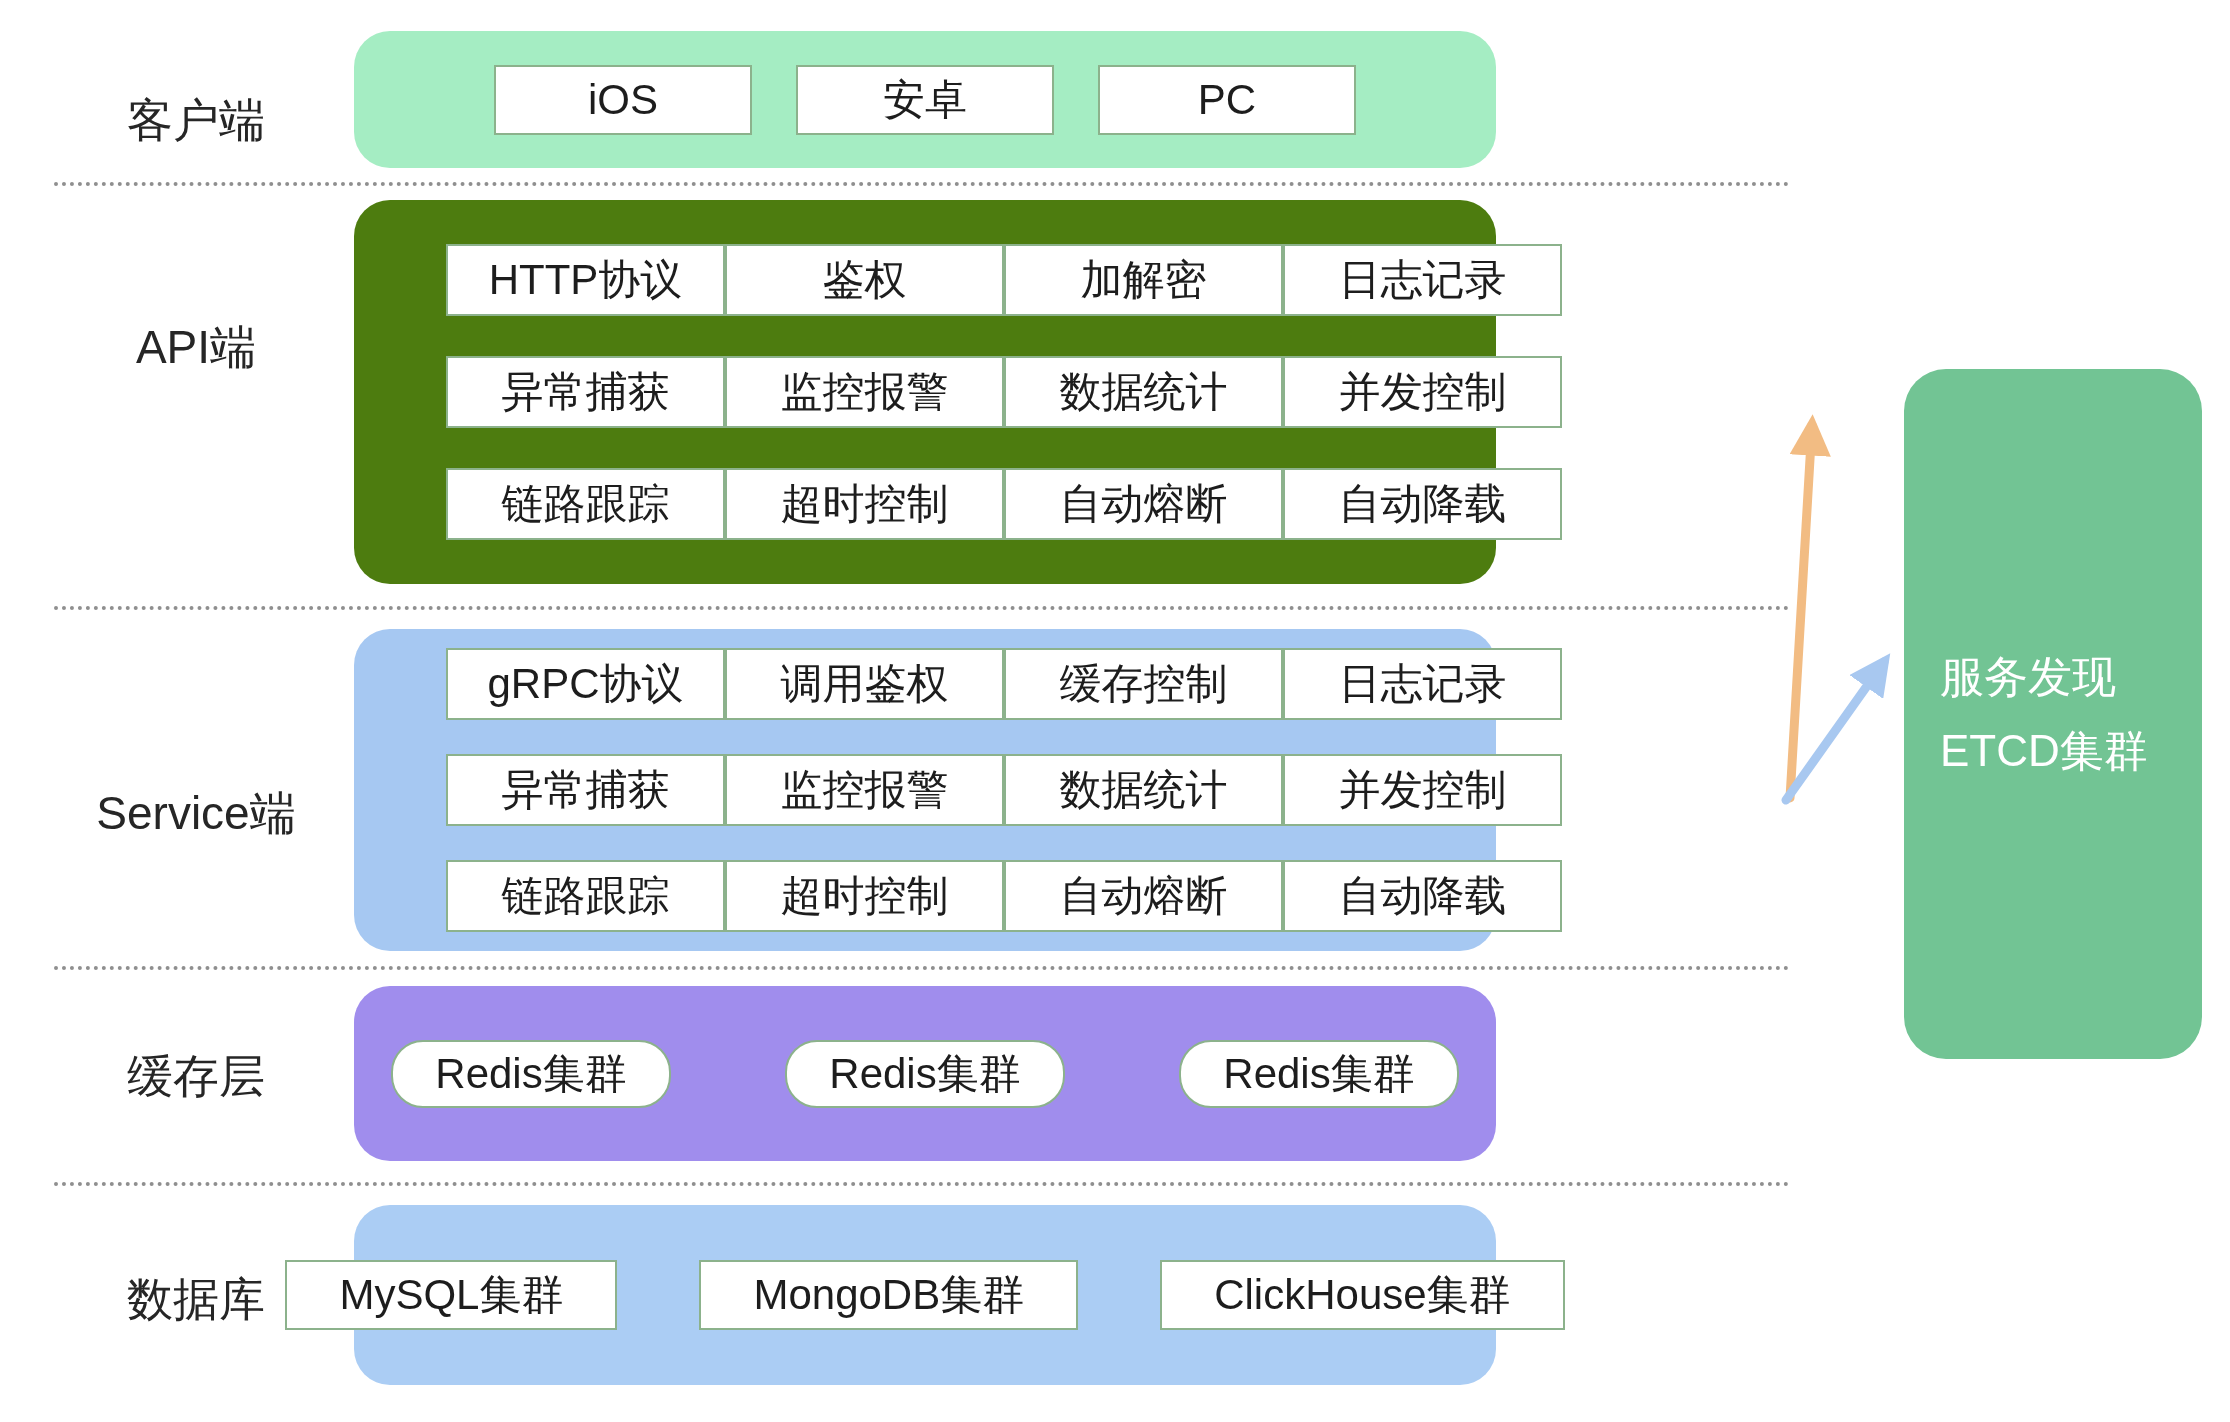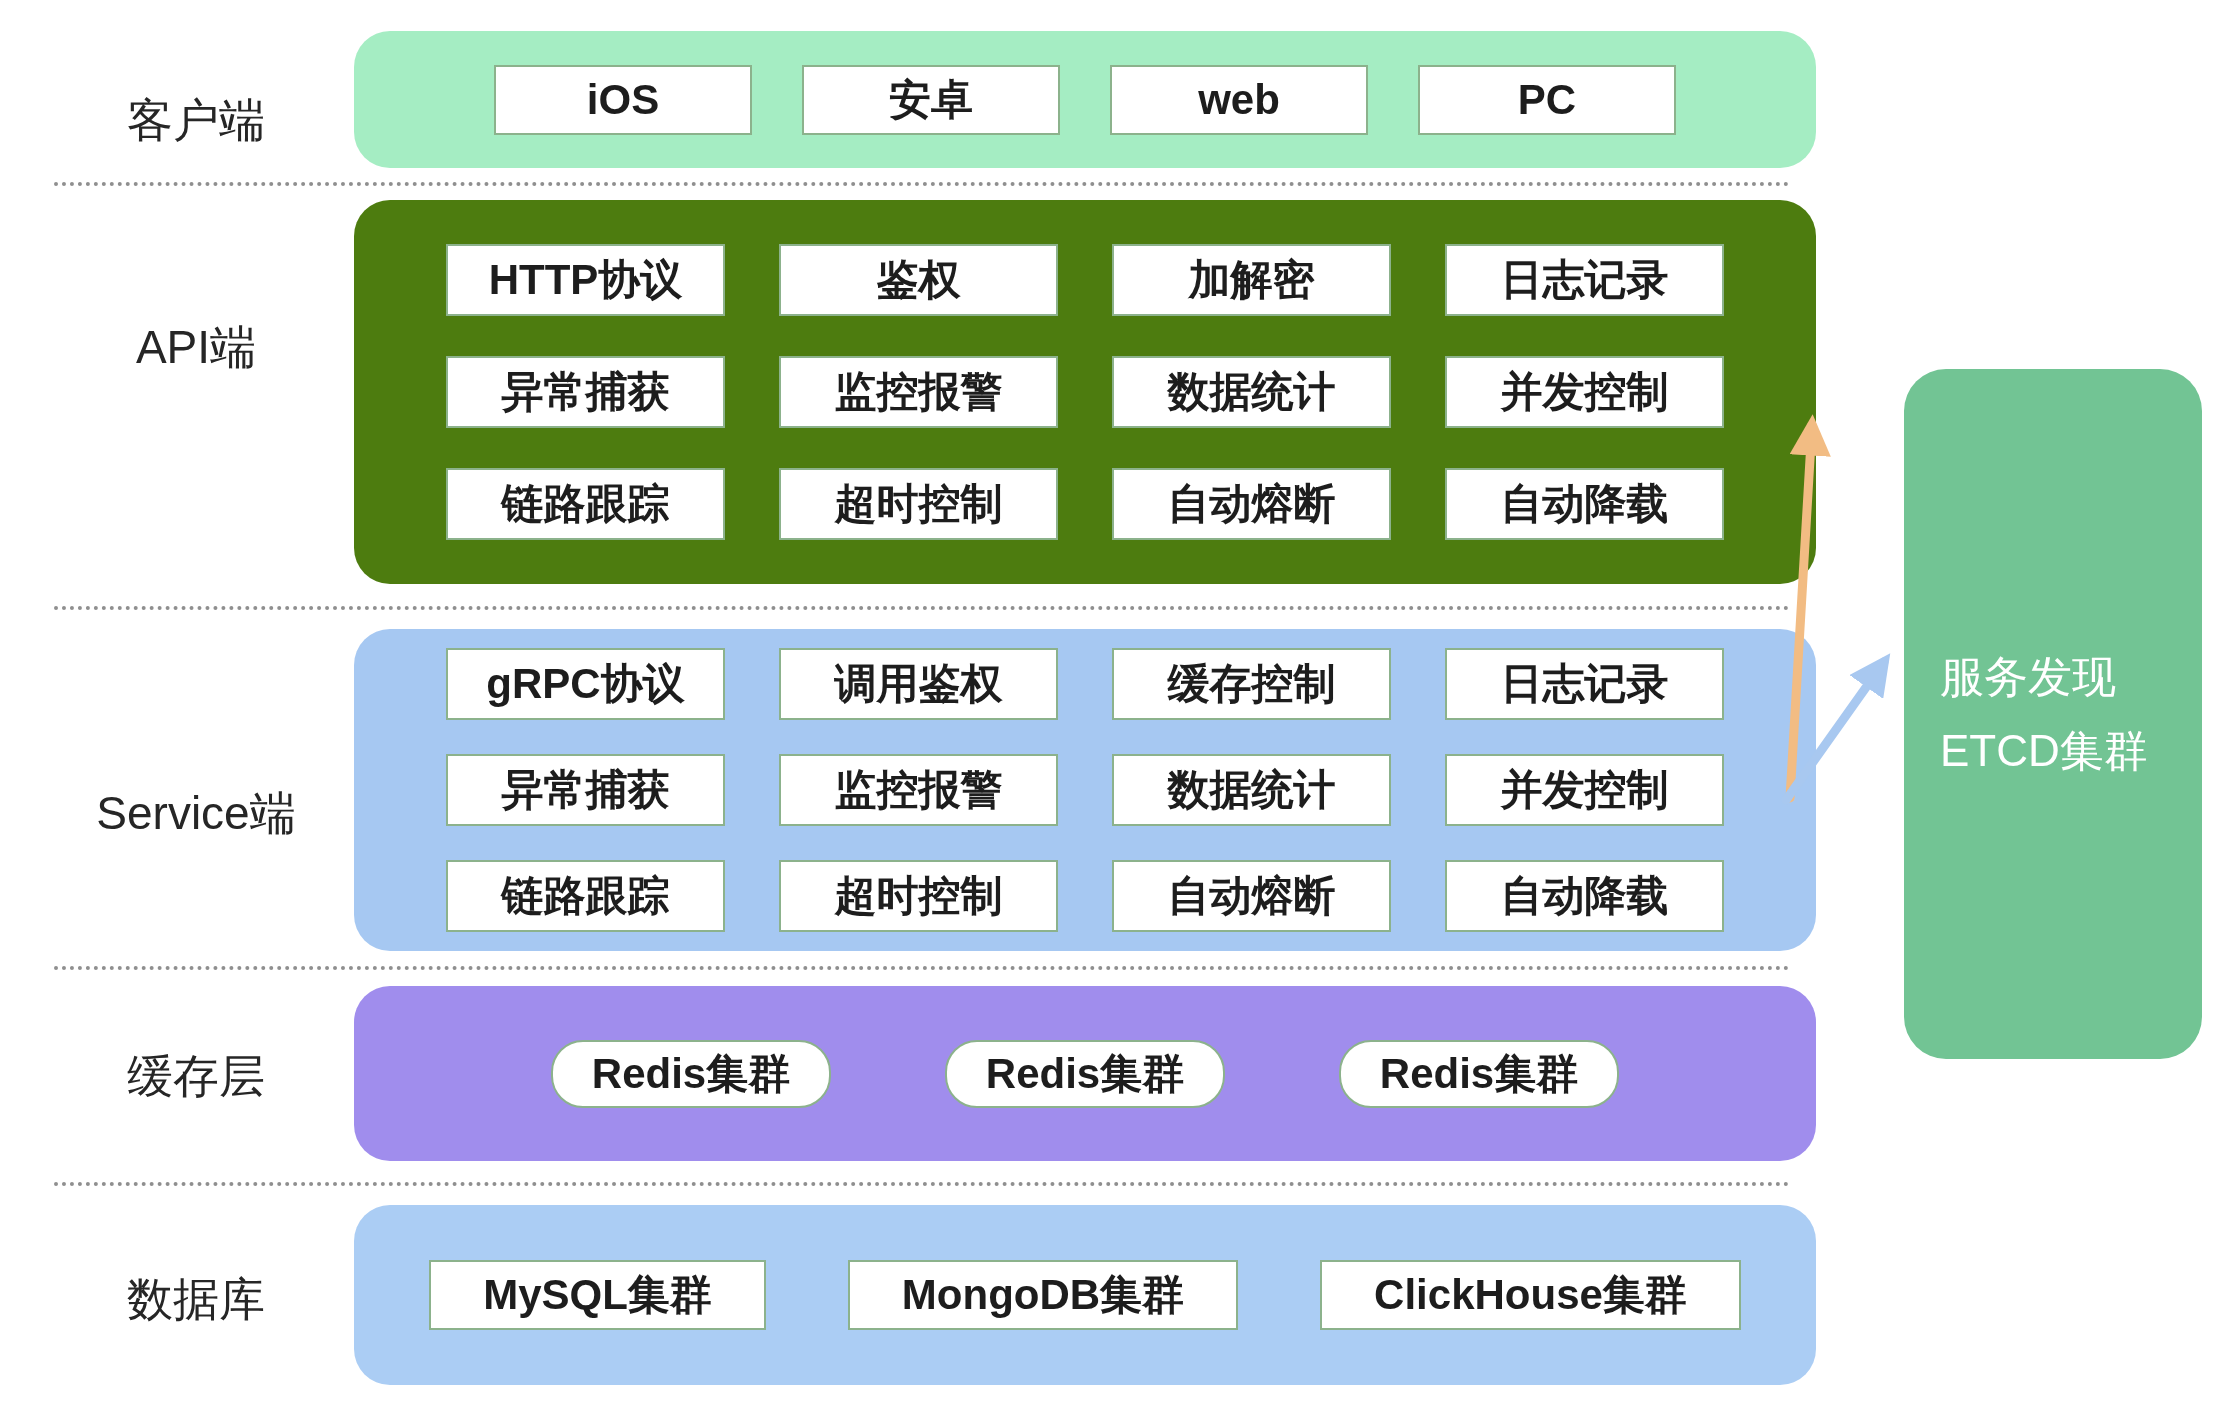--- a/index.html
+++ b/index.html
@@ -17,21 +17,21 @@
   #lbl-service  { top:785px; }
   #lbl-cache    { top:1048px; }
   #lbl-database { top:1271px; }
 
   .dotted { position:absolute; left:54px; width:1736px; height:0; border-top:4px dotted #8f8f8f; }
   #sep-1 { top:182px; }
   #sep-2 { top:606px; }
   #sep-3 { top:966px; }
   #sep-4 { top:1182px; }
 
-  .layer { position:absolute; left:354px; width:1462px; border-radius:36px;font-weight:bold; }
+  .layer { position:absolute; left:354px; width:1142px; border-radius:36px; }
 
   .chip {
     background:#ffffff; border:2px solid #8cb28c;
     display:flex; align-items:center; justify-content:center;
     font-size:42px; color:#1d1d1d; white-space:nowrap;
   }
 
   .layer.client {
     top:31px; height:137px; background:#a5edc3;
     display:flex; align-items:center; justify-content:space-between; padding:0 140px;
@@ -84,21 +84,20 @@
   <div class="row-label" id="lbl-database">数据库</div>
 
   <div class="dotted" id="sep-1"></div>
   <div class="dotted" id="sep-2"></div>
   <div class="dotted" id="sep-3"></div>
   <div class="dotted" id="sep-4"></div>
 
   <div class="layer client">
     <div class="chip">iOS</div>
     <div class="chip">安卓</div>
-    <div class="chip">web</div>
     <div class="chip">PC</div>
   </div>
 
   <div class="layer api">
     <div class="chip">HTTP协议</div>
     <div class="chip">鉴权</div>
     <div class="chip">加解密</div>
     <div class="chip">日志记录</div>
     <div class="chip">异常捕获</div>
     <div class="chip">监控报警</div>

